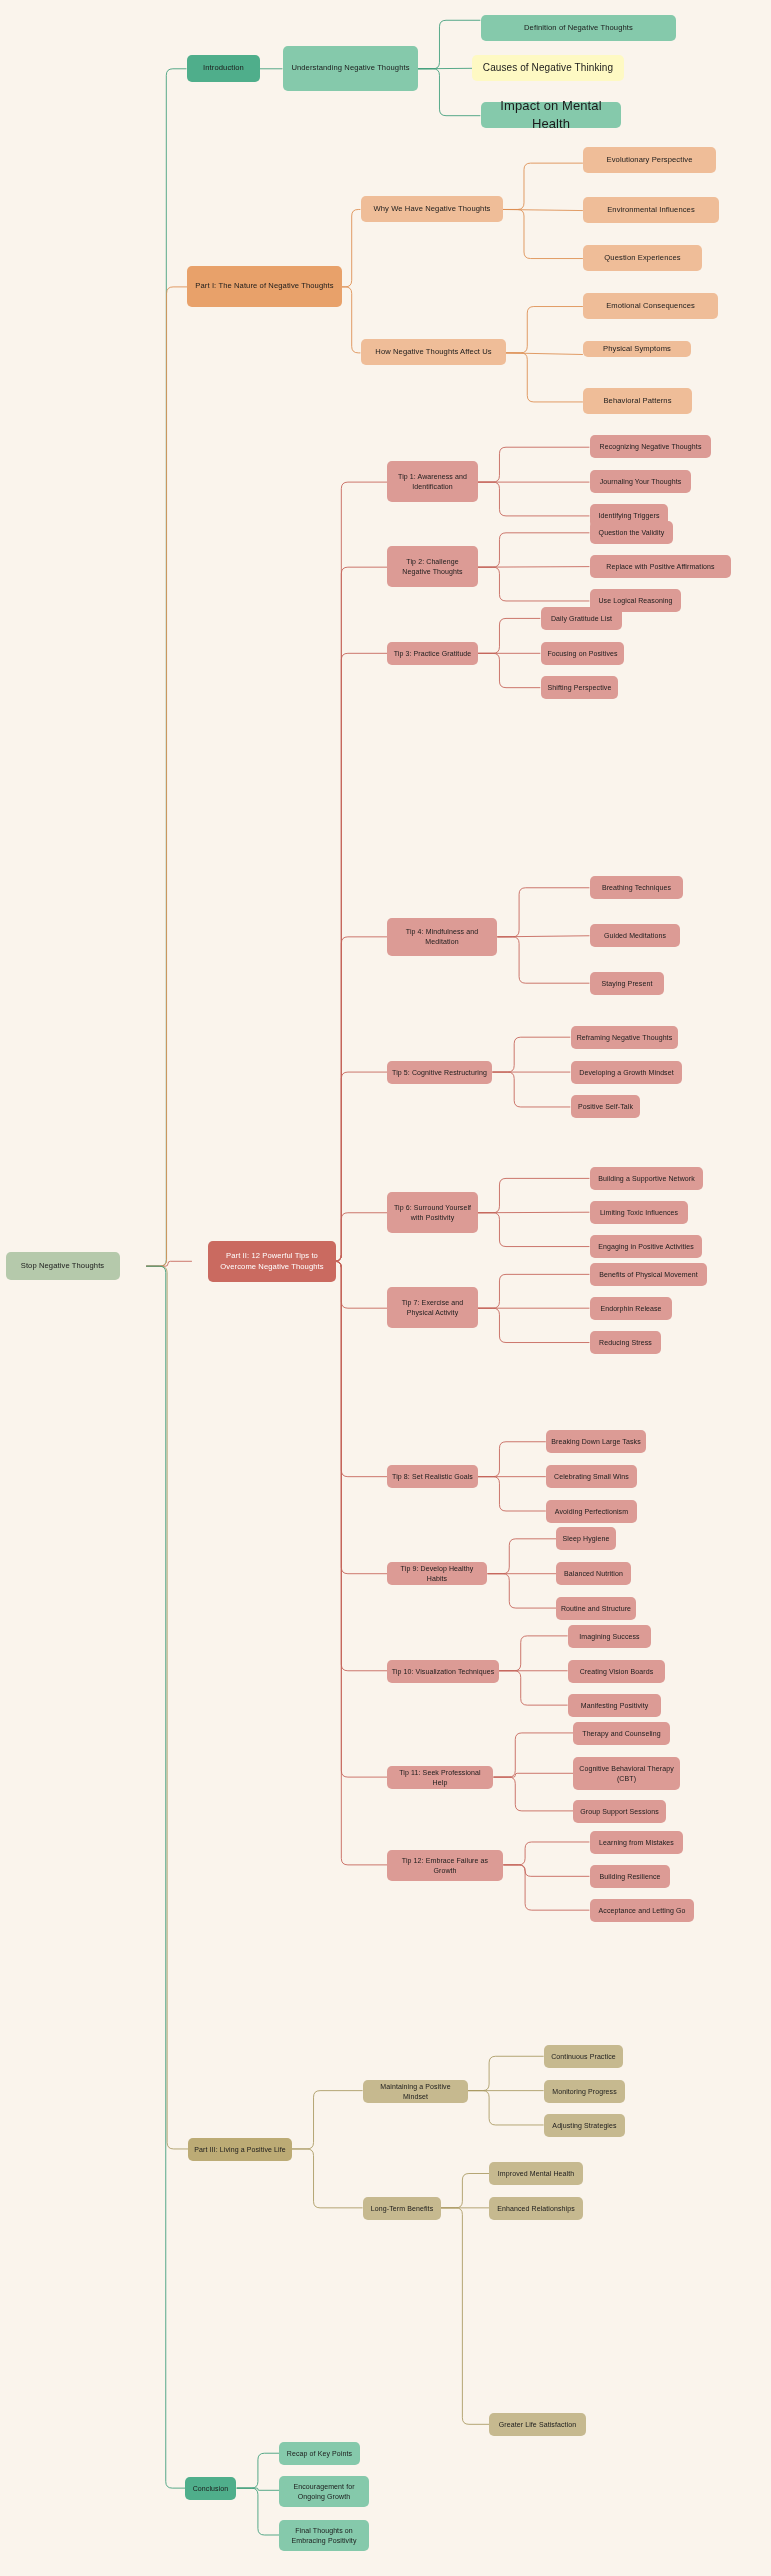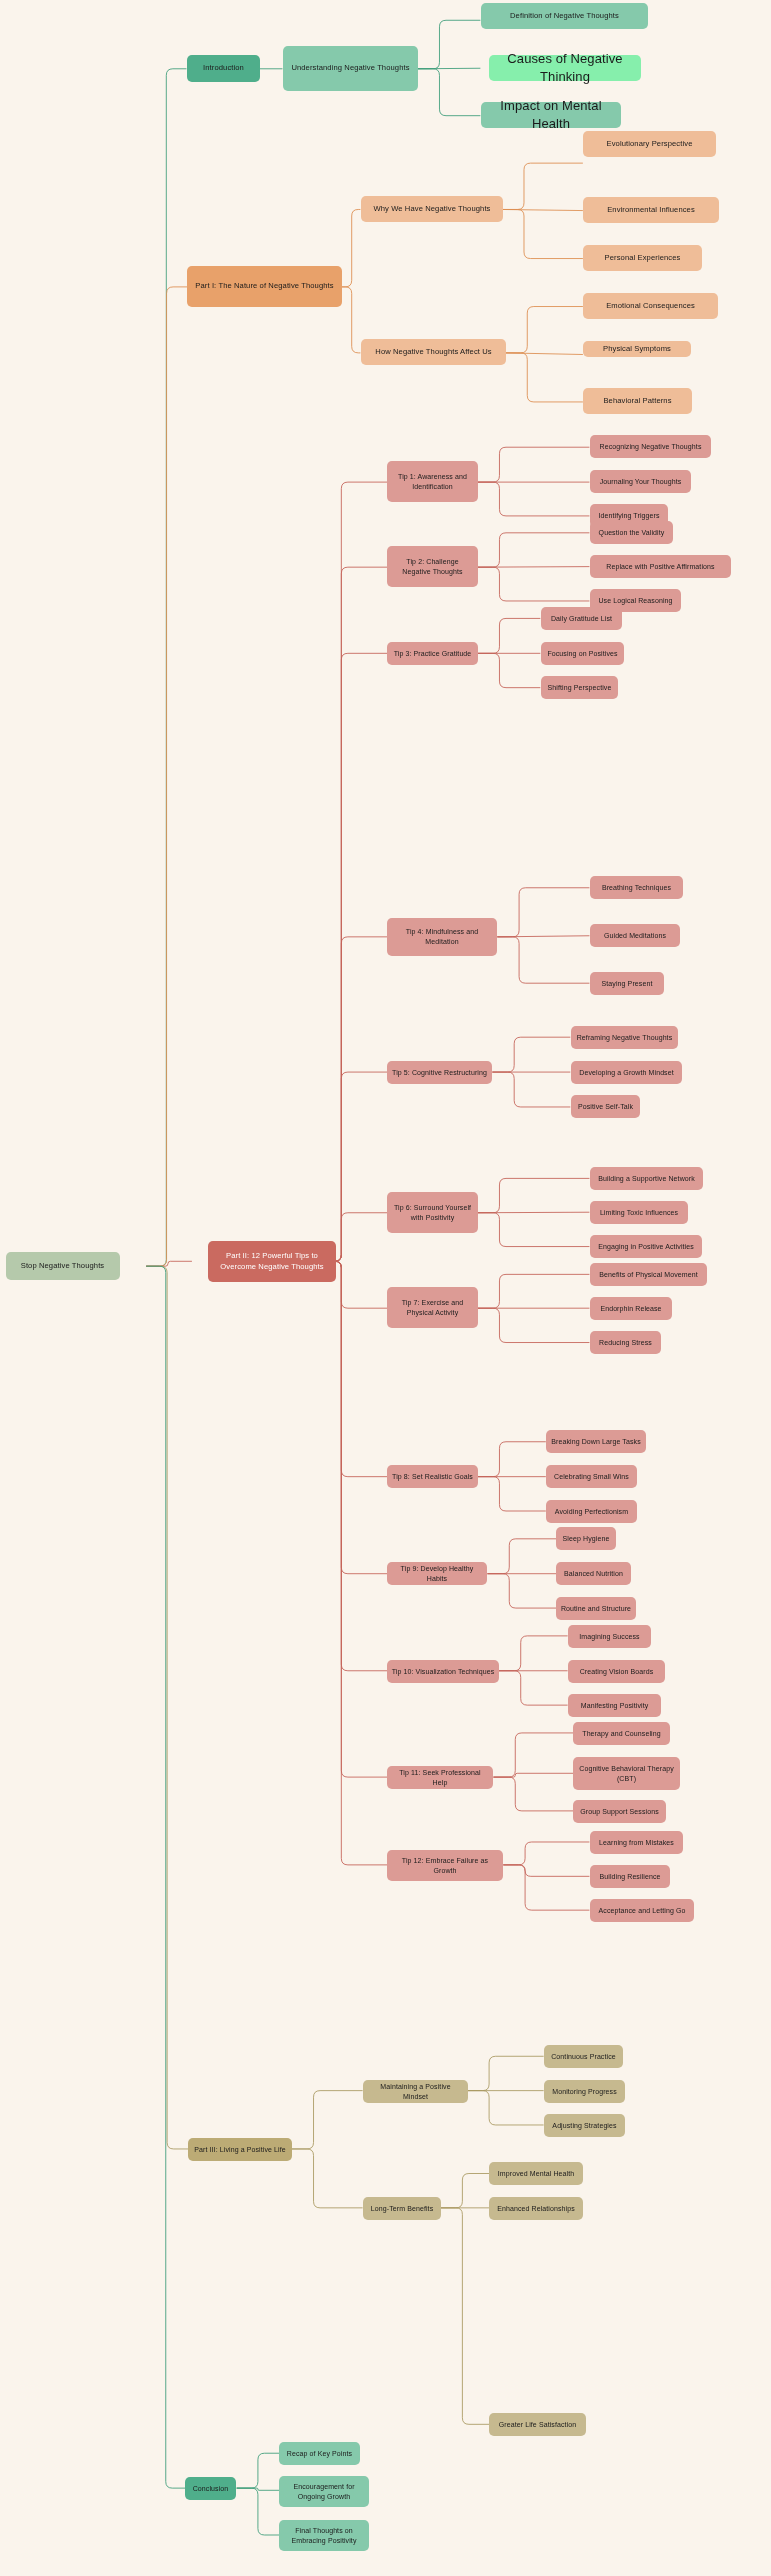--- a/index.html
+++ b/index.html
@@ -109,43 +109,43 @@
     </svg>
 <div class="node" style="left: 5.5px; top: 1252px; width: 114px; height: 28px; background: rgb(181, 201, 171); font-size: 7.6px;">
       <span>Stop Negative Thoughts</span>
     </div>
     <div class="node" style="left: 187px; top: 55px; width: 73px; height: 27px; background: rgb(79, 174, 139); font-size: 7.6px;">
       <span>Introduction</span>
     </div>
     <div class="node" style="left: 283px; top: 46px; width: 135px; height: 45px; background: rgb(133, 201, 171); font-size: 7.6px;">
       <span>Understanding Negative Thoughts</span>
     </div>
-    <div class="node" style="left: 481px; top: 3px; width: 167px; height: 26px; background: rgb(133, 201, 171); font-size: 7.6px; align-items: center;">
+    <div class="node" style="left: 481px; top: 15px; width: 195px; height: 26px; background: rgb(133, 201, 171); font-size: 7.6px; align-items: center;">
       <span>Definition of Negative Thoughts</span>
     </div>
-    <div class="node" style="left: 489px; top: 55px; width: 152px; height: 26px; background: #86efac; font-size: 13px;">
+    <div class="node" style="left: 472px; top: 55px; width: 152px; height: 26px; background: #fef9c3; font-size: 10px;">
       <span>Causes of Negative Thinking</span>
     </div>
     <div class="node" style="left: 481px; top: 102px; width: 140px; height: 26px; background: rgb(133, 201, 171); font-size: 13px;">
       <span>Impact on Mental Health</span>
     </div>
     <div class="node" style="left: 187px; top: 266px; width: 155px; height: 41px; background: rgb(232, 161, 106); font-size: 7.6px;">
       <span>Part I: The Nature of Negative Thoughts</span>
     </div>
     <div class="node" style="left: 361px; top: 196px; width: 142px; height: 26px; background: rgb(239, 189, 152); font-size: 7.6px;">
       <span>Why We Have Negative Thoughts</span>
     </div>
-    <div class="node" style="left: 583px; top: 131px; width: 133px; height: 26px; background: rgb(239, 189, 152); font-size: 7.6px;">
+    <div class="node" style="left: 583px; top: 147px; width: 133px; height: 26px; background: rgb(239, 189, 152); font-size: 7.6px;">
       <span>Evolutionary Perspective</span>
     </div>
     <div class="node" style="left: 583px; top: 197px; width: 136px; height: 26px; background: rgb(239, 189, 152); font-size: 7.6px;">
       <span>Environmental Influences</span>
     </div>
     <div class="node" style="left: 583px; top: 245px; width: 119px; height: 26px; background: rgb(239, 189, 152); font-size: 7.6px;">
-      <span>Personal Experiences</span>
+      <span>Question Experiences</span>
     </div>
     <div class="node" style="left: 361px; top: 339px; width: 145px; height: 26px; background: rgb(239, 189, 152); font-size: 7.6px;">
       <span>How Negative Thoughts Affect Us</span>
     </div>
     <div class="node" style="left: 583px; top: 293px; width: 135px; height: 26px; background: rgb(239, 189, 152); font-size: 7.6px;">
       <span>Emotional Consequences</span>
     </div>
     <div class="node" style="left: 583px; top: 341px; width: 108px; height: 16px; background: rgb(239, 189, 152); font-size: 7.6px;">
       <span>Physical Symptoms</span>
     </div>

